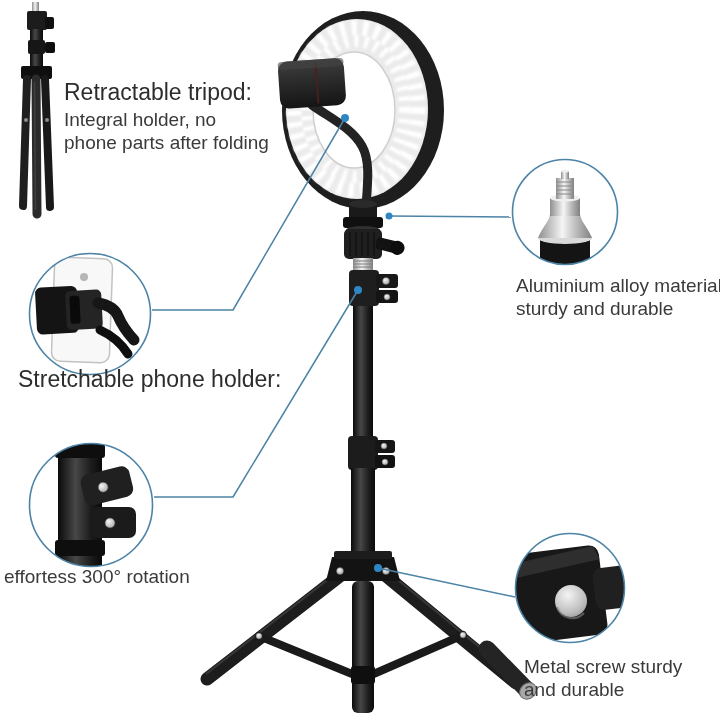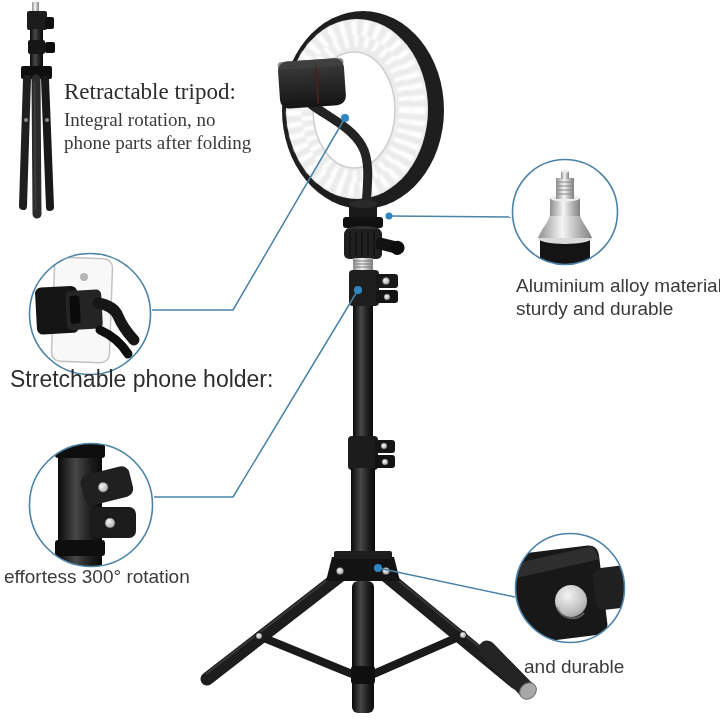--- a/index.html
+++ b/index.html
@@ -226,38 +226,39 @@
     <polyline points="378,568 515,597"></polyline>
   </g>
   <g fill="#2f86c4">
     <circle cx="345" cy="118" r="4"></circle>
     <circle cx="358" cy="290" r="4"></circle>
     <circle cx="389" cy="216" r="3.5"></circle>
     <circle cx="378" cy="568" r="4"></circle>
   </g>
 </svg>
 
-<div class="callout" style="left:64px; top:79px;font-family:Liberation Serif, serif;">
+<div class="callout" style="left:64px; top:79px;">
   <div class="co-title">Retractable tripod:</div>
   <div class="co-gap"></div>
-  <div class="co-body">Integral rotation, no</div>
+  <div class="co-body">Integral holder, no</div>
   <div class="co-body">phone parts after folding</div>
 </div>
 
-<div class="callout" style="left:10px; top:366px;">
+<div class="callout" style="left:18px; top:366px;">
   <div class="co-title">Stretchable phone holder:</div>
 </div>
 
 <div class="callout" style="left:4px; top:562px;">
   <div class="co-gap"></div>
   <div class="co-body">effortess 300° rotation</div>
 </div>
 
 <div class="callout" style="left:516px; top:274px;">
   <div class="co-body">Aluminium alloy material,</div>
   <div class="co-body">sturdy and durable</div>
 </div>
 
 <div class="callout" style="left:524px; top:655px;">
+  <div class="co-body">Metal screw sturdy</div>
   <div class="co-body">and durable</div>
 </div>
 
 </div>
 
 </body></html>

